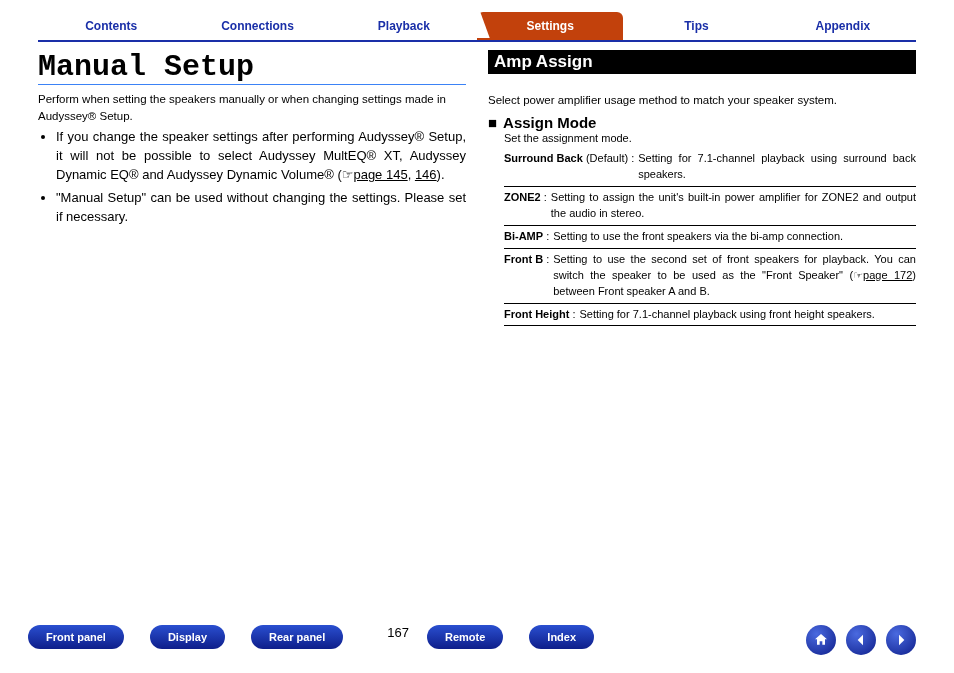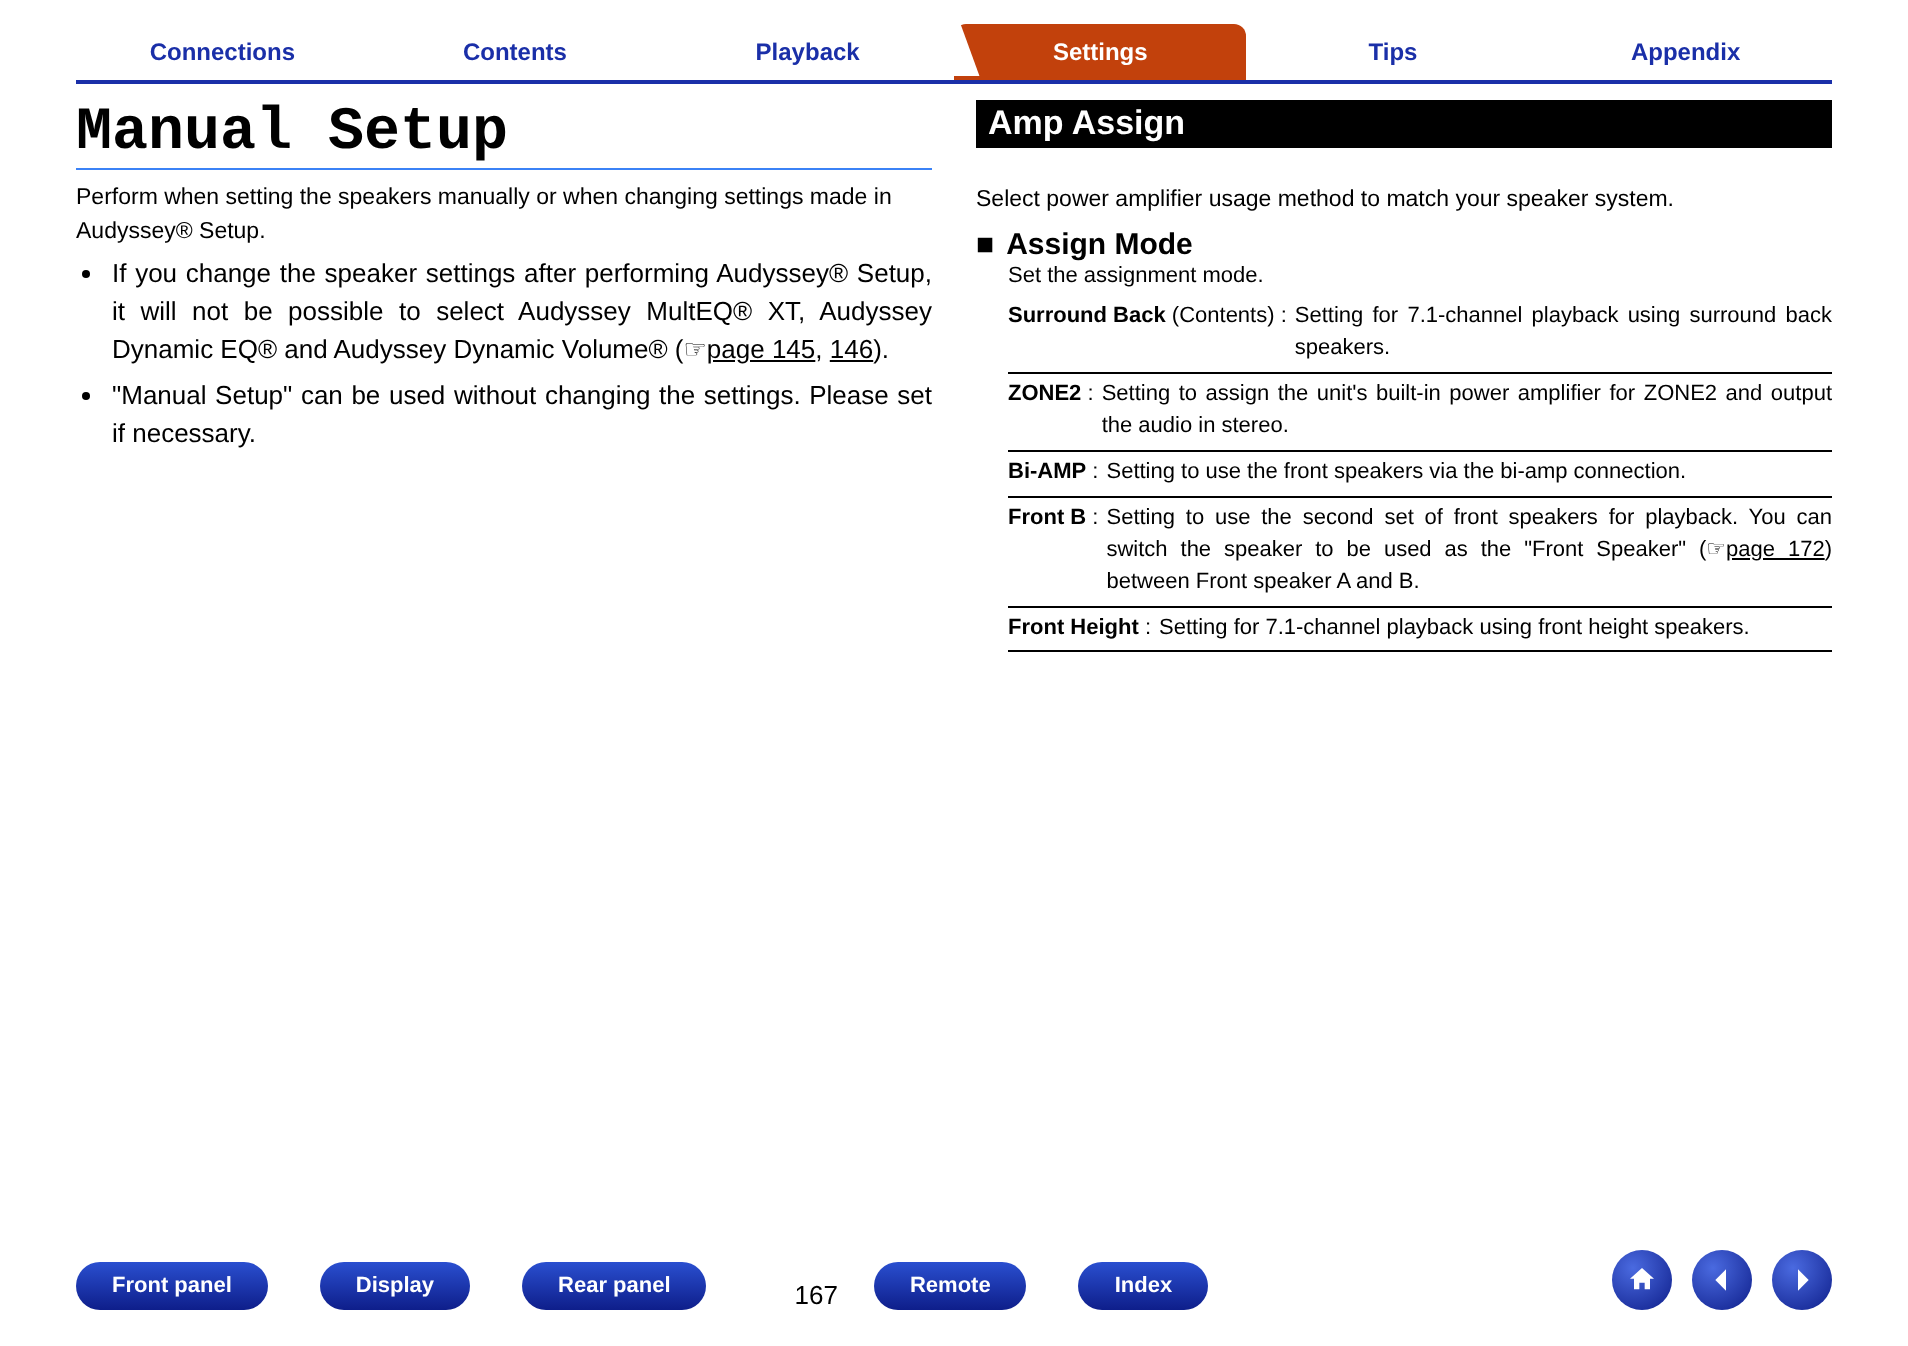--- a/index.html
+++ b/index.html
@@ -21,34 +21,34 @@
   .sub{font-size:11.5px;margin:20px 0 8px}
   .h3row{display:flex;align-items:center;gap:6px;margin-top:6px}
   .sq{font-size:15px}
   h3{font-size:15px;font-weight:bold;margin:0}
   .modenote{font-size:11px;margin:1px 0 4px 16px}
   .modes{margin-left:16px;font-size:11px}
   .mrow{border-bottom:1px solid #000;padding:3px 0;display:flex;gap:4px;line-height:1.45}
   .mrow:last-child{border-bottom:1px solid #000}
   .mterm{font-weight:bold;white-space:nowrap}
   .mdesc{flex:1;text-align:justify}
-  .footer{position:absolute;left:38px;right:38px;bottom:18px;display:flex;align-items:flex-end}
+  .footer{position:absolute;left:28px;right:38px;bottom:18px;display:flex;align-items:flex-start}
   .pill{background:linear-gradient(#2a4fd0,#0e1e8a);color:#fff;font-size:11px;font-weight:bold;padding:6px 18px;border-radius:14px;margin-right:26px;white-space:nowrap}
   .pgnum{font-size:13px;margin:0 18px}
   .ficons{margin-left:auto;display:flex;gap:10px}
   .circ{width:30px;height:30px;border-radius:50%;background:radial-gradient(circle at 35% 30%,#4a6ae0,#0e1e8a);display:flex;align-items:center;justify-content:center;color:#fff}
   .circ svg{width:16px;height:16px;fill:#fff}
 </style>
 </head>
 <body>
 
 <div class="page">
   <div class="tabs">
+    <div class="tab">Contents</div>
     <div class="tab">Connections</div>
-    <div class="tab">Contents</div>
     <div class="tab">Playback</div>
     <div class="tab active">Settings</div>
     <div class="tab">Tips</div>
     <div class="tab">Appendix</div>
   </div>
 
   <div class="cols">
     <div class="col">
       <h1>Manual Setup</h1>
       <p class="intro">Perform when setting the speakers manually or when changing settings made in Audyssey® Setup.</p>
@@ -63,21 +63,21 @@
     <div class="col">
       <div class="sec-bar">Amp Assign</div>
       <p class="sub">Select power amplifier usage method to match your speaker system.</p>
       <div class="h3row">
         <span class="sq">■</span>
         <h3>Assign Mode</h3>
       </div>
       <div class="modenote">Set the assignment mode.</div>
       <div class="modes">
         <div class="mrow">
-          <span><span class="mterm">Surround Back</span><span> (Contents) :</span></span>
+          <span><span class="mterm">Surround Back</span><span> (Default) :</span></span>
           <span class="mdesc">Setting for 7.1-channel playback using surround back speakers.</span>
         </div>
         <div class="mrow">
           <span><span class="mterm">ZONE2</span><span> :</span></span>
           <span class="mdesc">Setting to assign the unit's built-in power amplifier for ZONE2 and output the audio in stereo.</span>
         </div>
         <div class="mrow">
           <span><span class="mterm">Bi-AMP</span><span> :</span></span>
           <span class="mdesc">Setting to use the front speakers via the bi-amp connection.</span>
         </div>

